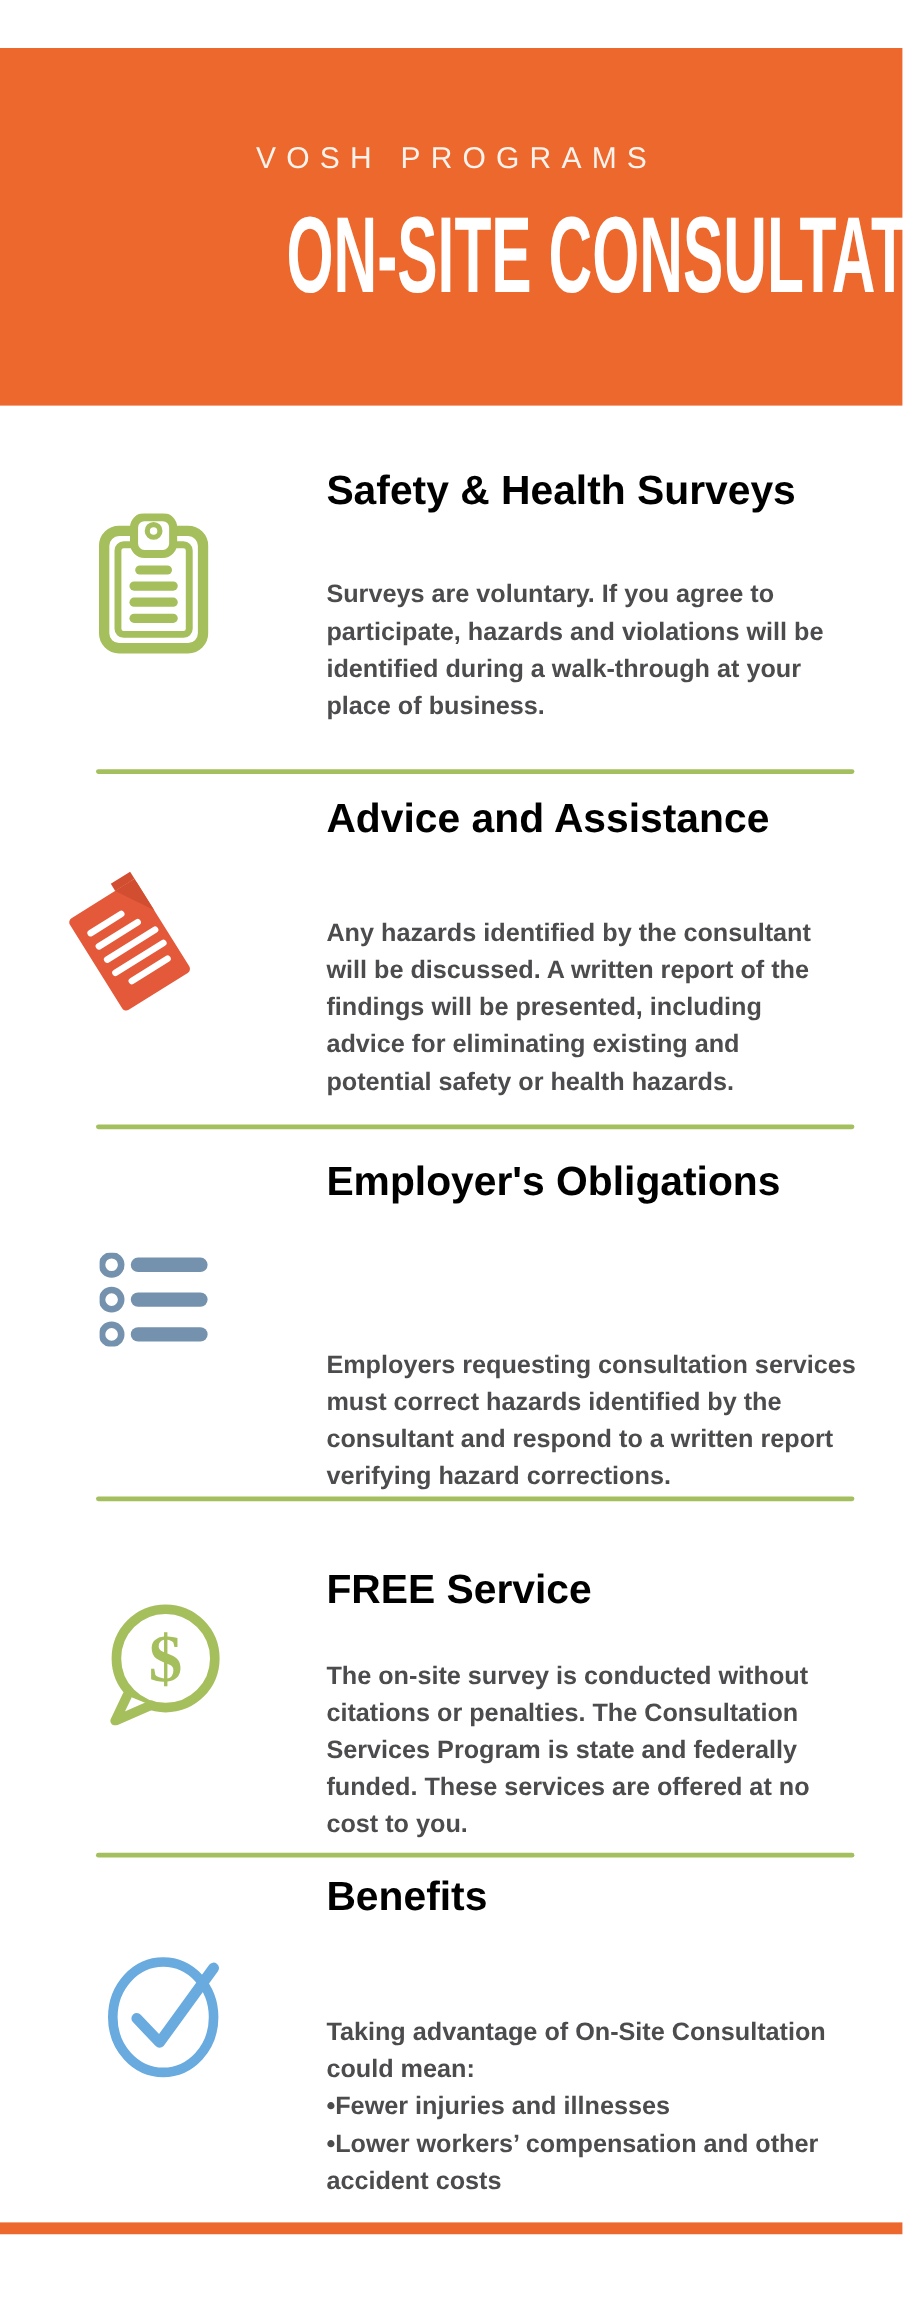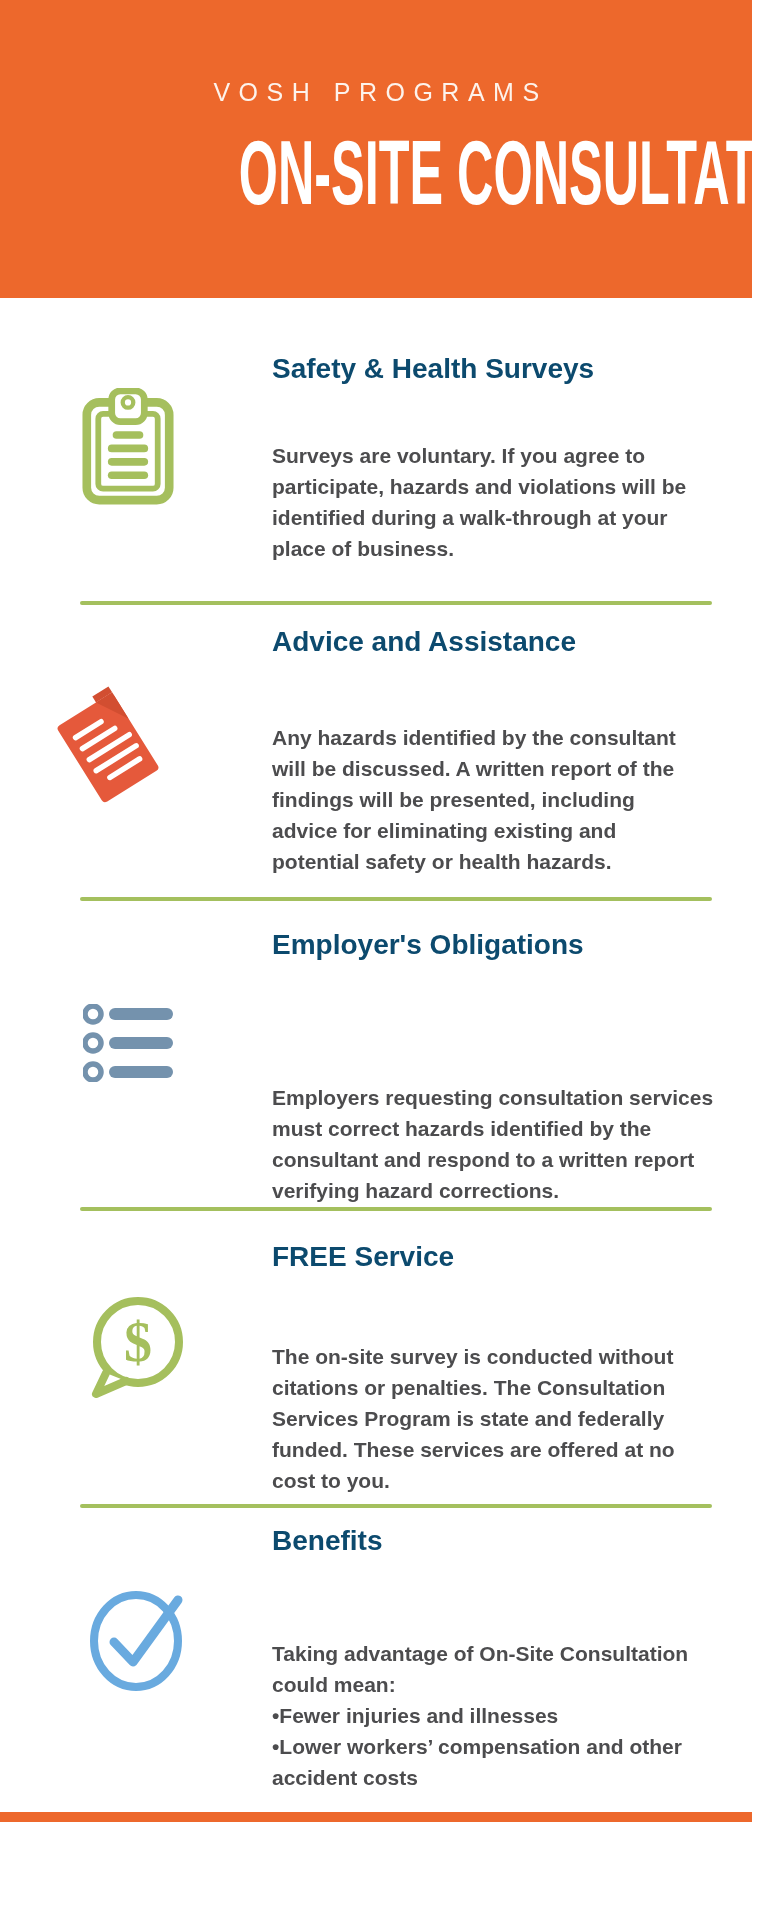--- a/index.html
+++ b/index.html
@@ -1,27 +1,27 @@
 <!DOCTYPE html>
 <html><head>
 <meta charset="utf-8">
 <style>
   html,body{margin:0;padding:0;background:#fff;}
   .page{position:relative;width:768px;height:1822px;background:#fff;overflow:hidden;
-        font-family:"Liberation Sans",sans-serif;}
+        font-family:"Liberation Sans",sans-serif;margin-top:40px;}
   
   .banner{position:absolute;left:0;top:0;width:752px;height:298px;background:#ED682C;}
   .kicker{position:absolute;left:0;top:76px;width:752px;text-align:center;text-indent:9px;
           color:#fdf3ec;font-size:25px;line-height:32px;font-weight:400;letter-spacing:8.5px;}
   .title{position:absolute;left:0;top:128px;width:752px;margin:0;text-align:center;
          color:#fff;font-size:90px;line-height:90px;font-weight:700;white-space:nowrap;}
   .title-inner{display:inline-block;transform:scaleX(0.56);transform-origin:50% 50%;}
   
-  .sec-heading{position:absolute;left:272px;margin:0;color:#0c4a6e;
-               font-size:28px;line-height:34px;font-weight:700;white-space:nowrap;}
+  .sec-heading{position:absolute;left:272px;margin:0;color:#000000;
+               font-size:34px;line-height:34px;font-weight:700;white-space:nowrap;}
   .sec-body{position:absolute;left:272px;width:470px;color:#4C4C4E;
             font-size:21px;line-height:31px;font-weight:700;white-space:pre;}
   .divider{position:absolute;left:80px;width:632px;height:4px;background:#A4C05E;border-radius:2px;}
   .icon{position:absolute;}
   
   .footer-band{position:absolute;left:0;top:1812px;width:752px;height:108px;background:#ED682C;}
 </style>
 </head>
 <body>
 
@@ -98,21 +98,21 @@
       </svg>
     </span>
     <div class="sec-body" style="top:1082px">Employers requesting consultation services
 must correct hazards identified by the
 consultant and respond to a written report
 verifying hazard corrections.</div>
     <div class="divider" style="top:1207px"></div>
   </section>
 
   <section>
-    <h2 class="sec-heading" style="top:1240px">FREE Service</h2>
+    <h2 class="sec-heading" style="top:1268px">FREE Service</h2>
     <span class="icon" style="left:84px;top:1294px">
       <svg width="100" height="104" viewBox="0 0 100 104">
         <circle cx="54" cy="48" r="41" fill="none" stroke="#A5BF5D" stroke-width="8"></circle>
         <path d="M22,79 L12,100 L42,87" fill="#fff" stroke="#A5BF5D" stroke-width="8" stroke-linejoin="round" stroke-linecap="round"></path>
         <text x="54" y="67" text-anchor="middle" font-family="Liberation Serif, DejaVu Serif, serif" font-size="56" font-weight="bold" fill="#A5BF5D">$</text>
       </svg>
     </span>
     <div class="sec-body" style="top:1341px">The on-site survey is conducted without
 citations or penalties. The Consultation
 Services Program is state and federally

